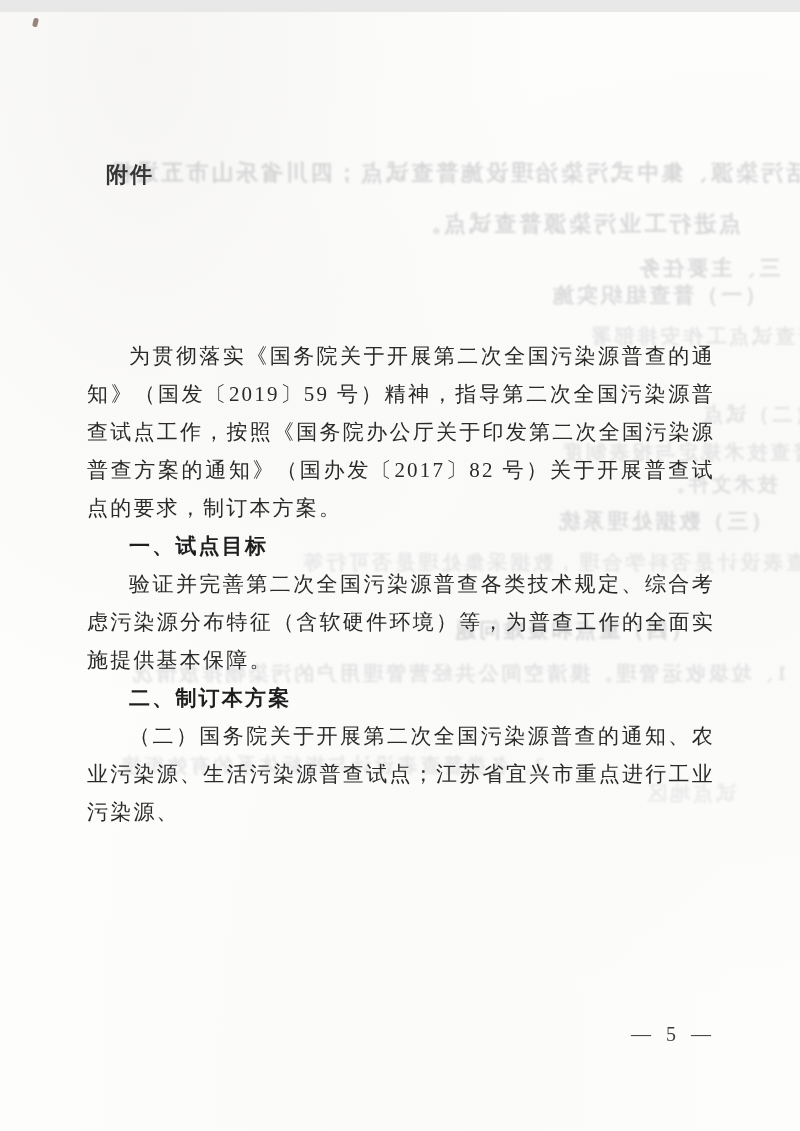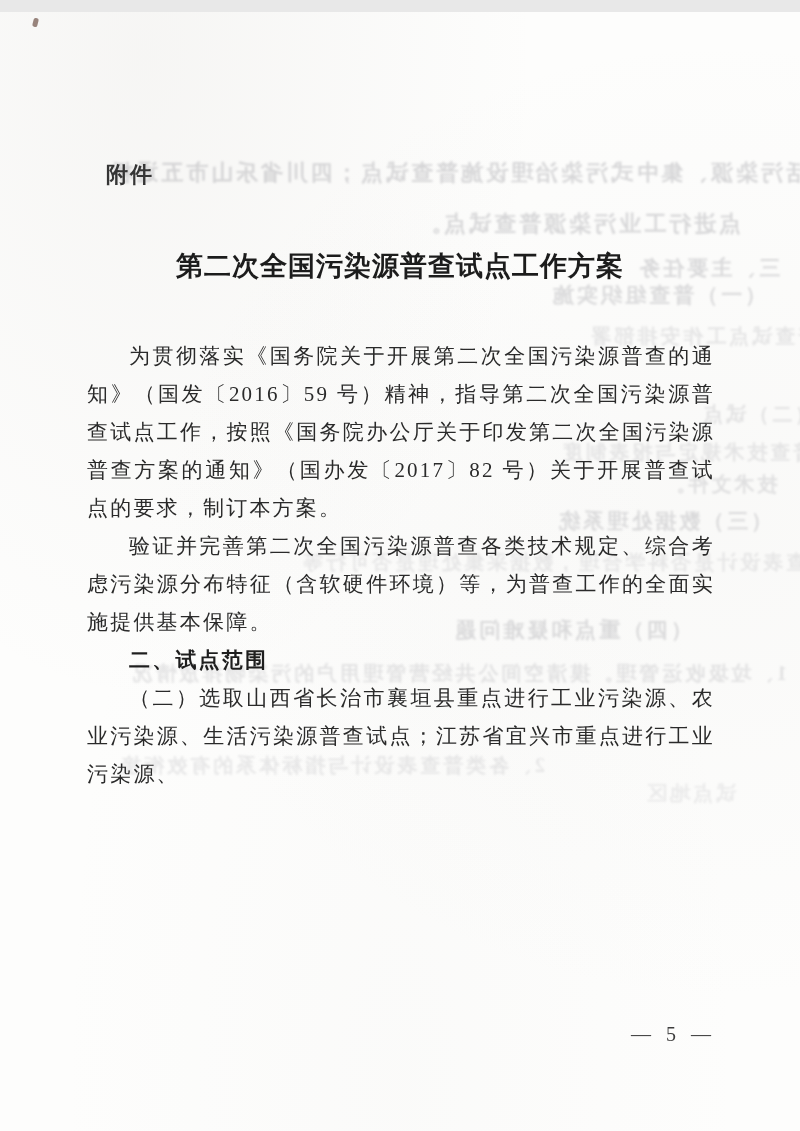--- a/index.html
+++ b/index.html
@@ -85,24 +85,24 @@
       <div class="ghost g8">（三）数据处理系统</div>
       <div class="ghost g9">普查表设计是否科学合理，数据采集处理是否可行等</div>
       <div class="ghost g10">（四）重点和疑难问题</div>
       <div class="ghost g11">1、垃圾收运管理。摸清空间公共经营管理用户的污染物排放情况</div>
       <div class="ghost g12">2、各类普查表设计与指标体系的有效衔接</div>
       <div class="ghost g13">试点地区</div>
     </div>
 
   <div class="attachment">附件</div>
 
-  <h1 class="doc-title">第二次全国污染源普查试点工作方案</h1>
 
   <div class="doc-body" id="doc-body">
-      <p class="para">为贯彻落实《国务院关于开展第二次全国污染源普查的通知》（国发〔2016〕59 号）精神，指导第二次全国污染源普查试点工作，按照《国务院办公厅关于印发第二次全国污染源普查方案的通知》（国办发〔2017〕82 号）关于开展普查试点的要求，制订本方案。</p>
+      <p class="para">为贯彻落实《国务院关于开展第二次全国污染源普查的通知》（国发〔2019〕59 号）精神，指导第二次全国污染源普查试点工作，按照《国务院办公厅关于印发第二次全国污染源普查方案的通知》（国办发〔2017〕82 号）关于开展普查试点的要求，制订本方案。</p>
+      <p class="heading">一、试点目标</p>
       <p class="para">验证并完善第二次全国污染源普查各类技术规定、综合考虑污染源分布特征（含软硬件环境）等，为普查工作的全面实施提供基本保障。</p>
-      <p class="heading">二、试点范围</p>
-      <p class="para">（二）选取山西省长治市襄垣县重点进行工业污染源、农业污染源、生活污染源普查试点；江苏省宜兴市重点进行工业污染源、</p>
+      <p class="heading">二、制订本方案</p>
+      <p class="para">（二）国务院关于开展第二次全国污染源普查的通知、农业污染源、生活污染源普查试点；江苏省宜兴市重点进行工业污染源、</p>
     </div>
 
   <div class="page-number">— 5 —</div>
 
 </div>
 
 </body></html>

